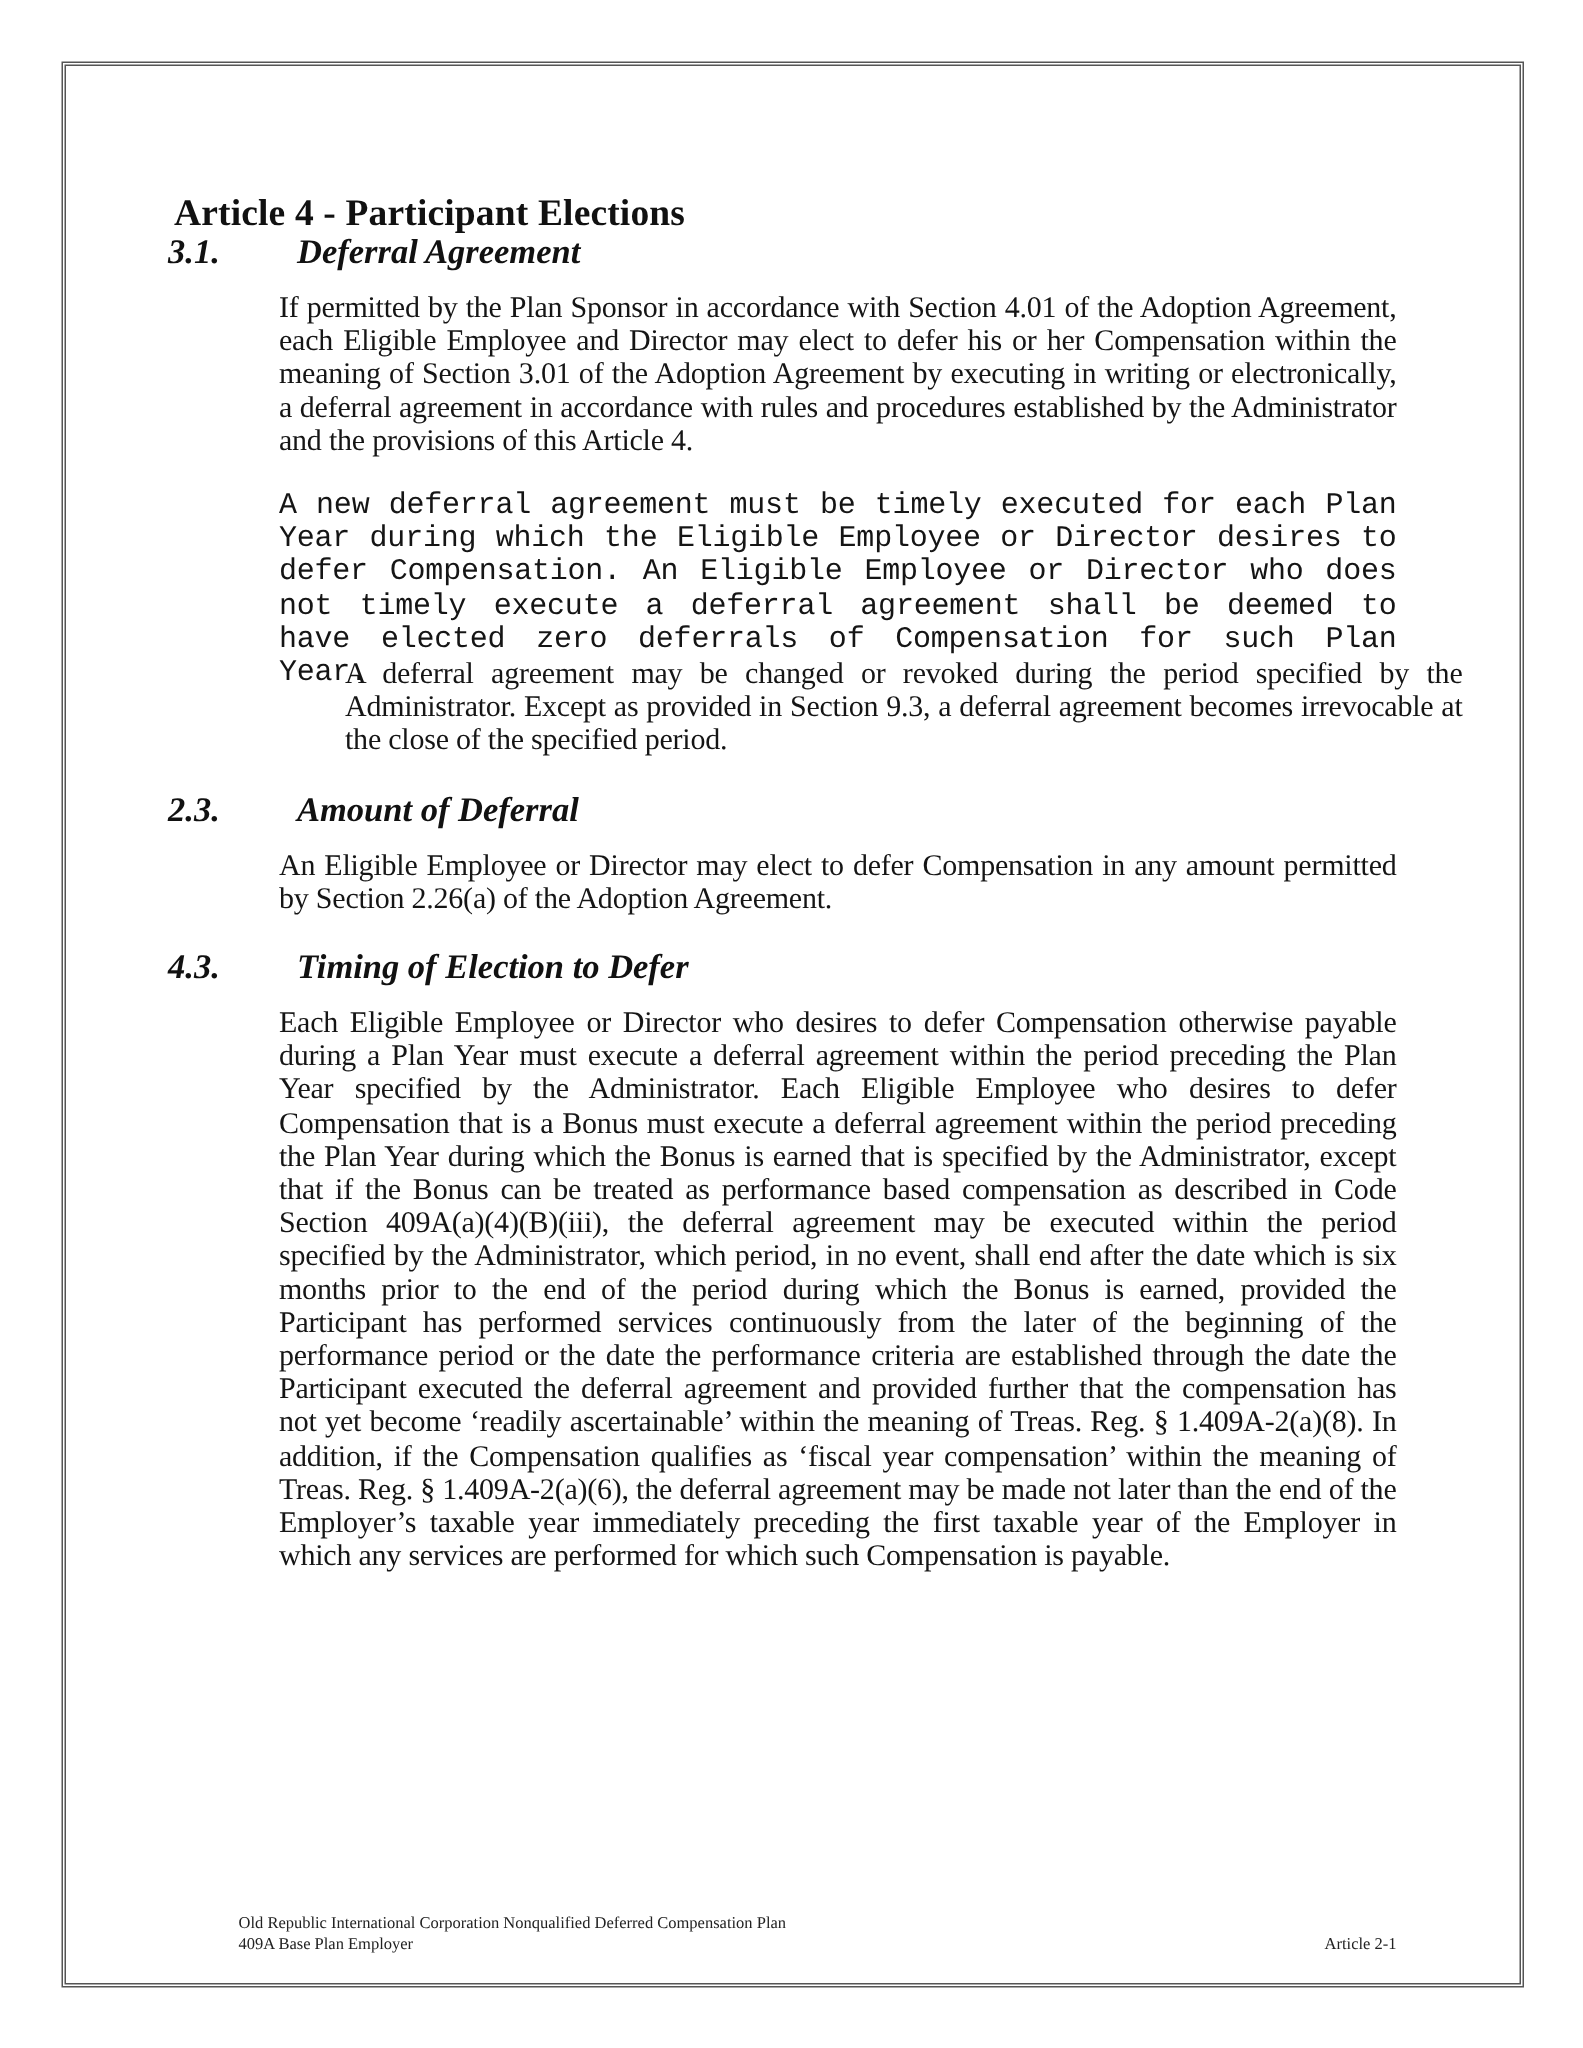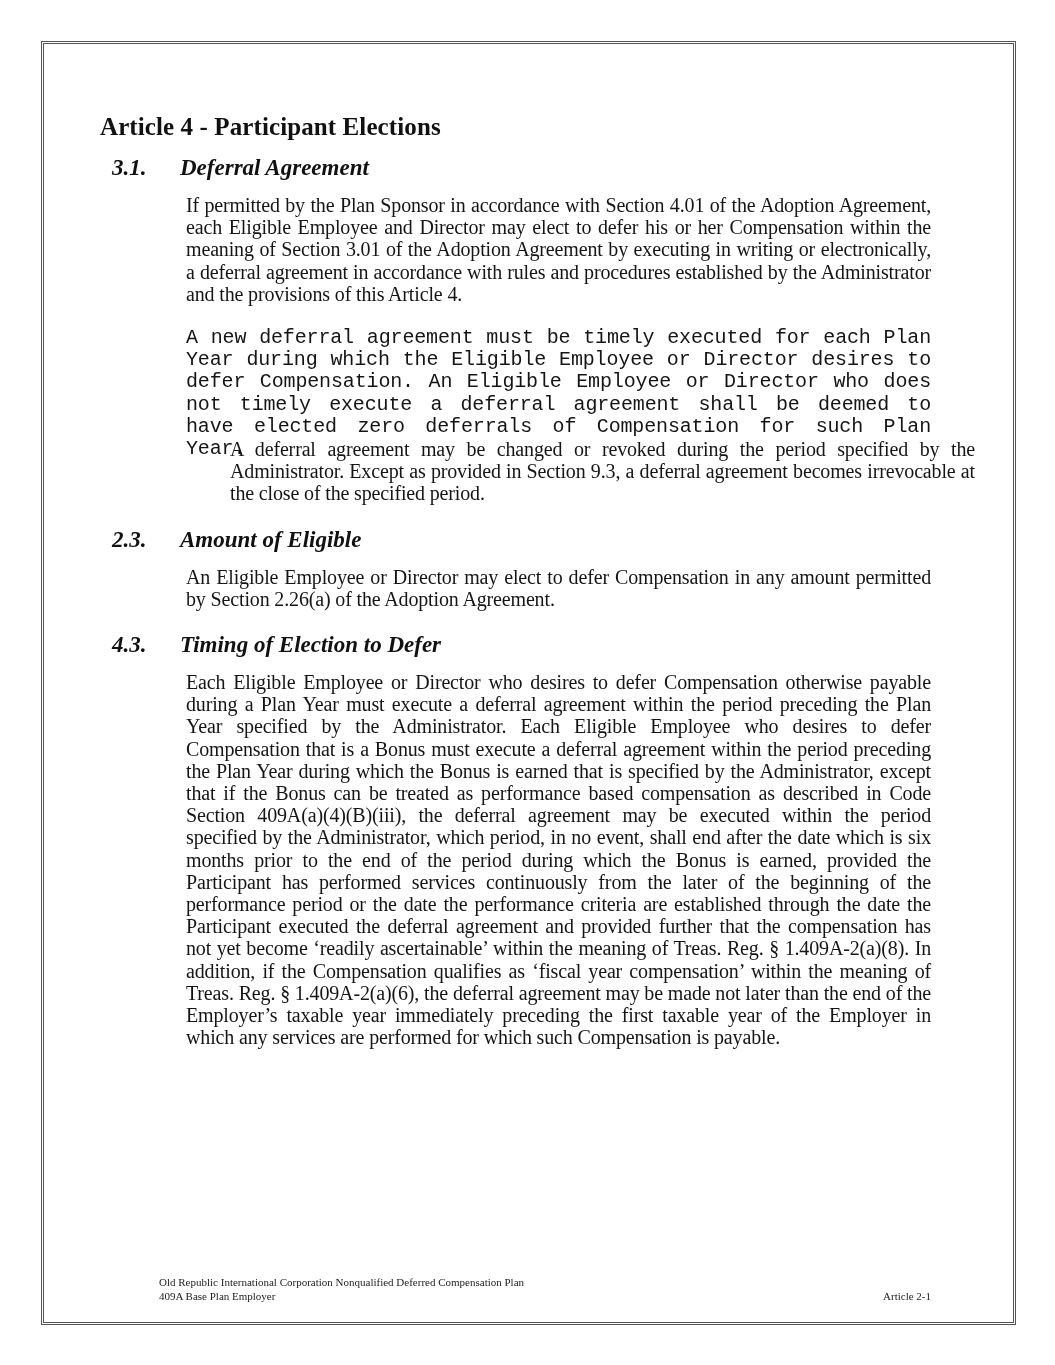--- a/index.html
+++ b/index.html
@@ -3,31 +3,31 @@
 <meta charset="utf-8">
 <style>
   html, body { margin:0; padding:0; background:#ffffff; }
   body { width:1055px; height:1365px; position:relative; overflow:hidden;
          font-family:"DejaVu Serif", "Liberation Serif", serif; color:#111; }
   .page-border {
     position:absolute; left:41px; top:41px; width:969px; height:1278px;
     border:3px double #555; box-sizing:content-box;
   }
   .doc-title {
-    position:absolute; left:100px; top:113px; margin:0;
+    position:absolute; left:100px; top:113px; margin:16px;
     font-family:"Liberation Serif", "DejaVu Serif", serif;
     font-weight:bold; font-size:25px; letter-spacing:0.1px; color:#111;
   }
   .section-head {
     position:absolute; left:112px; margin:0; height:28px;
     font-family:"Liberation Serif", "DejaVu Serif", serif;
     font-weight:bold; font-style:italic; font-size:23px; color:#111;
   }
   .section-head .num { position:absolute; left:0; top:0; white-space:nowrap; }
-  .section-head .ttl { position:absolute; left:68px; top:0; white-space:nowrap;font-family:Liberation Serif, serif; }
+  .section-head .ttl { position:absolute; left:86px; top:0; white-space:nowrap;font-family:Liberation Serif, serif; }
   .para {
     position:absolute; left:186px; width:745px; margin:0;
     font-family:"Liberation Serif", "DejaVu Serif", serif;
     font-size:20px; line-height:22.2px; text-align:justify; color:#151515;
     letter-spacing:-0.15px;
   }
   .footer-left {
     position:absolute; left:124px; top:1276px;
     font-family:"Liberation Serif", "DejaVu Serif", serif;
     font-size:11px; line-height:13.5px; color:#222;
@@ -49,21 +49,21 @@
 <h2 class="section-head" style="top:155px;">
   <span class="num">3.1.</span>
   <span class="ttl">Deferral Agreement</span>
 </h2>
 <p class="para" style="top:194px;">If permitted by the Plan Sponsor in accordance with Section 4.01 of the Adoption Agreement, each Eligible Employee and Director may elect to defer his or her Compensation within the meaning of Section 3.01 of the Adoption Agreement by executing in writing or electronically, a deferral agreement in accordance with rules and procedures established by the Administrator and the provisions of this Article 4.</p>
 <p class="para" style="top:327px;font-family:Liberation Mono, monospace;">A new deferral agreement must be timely executed for each Plan Year during which the Eligible Employee or Director desires to defer Compensation.  An Eligible Employee or Director who does not timely execute a deferral agreement shall be deemed to have elected zero deferrals of Compensation for such Plan Year.</p>
 <p class="para" style="top:438px;margin-left:44px;">A deferral agreement may be changed or revoked during the period specified by the Administrator.  Except as provided in Section 9.3, a deferral agreement becomes irrevocable at the close of the specified period.</p>
 
 <h2 class="section-head" style="top:527px;">
   <span class="num">2.3.</span>
-  <span class="ttl">Amount of Eligible</span>
+  <span class="ttl">Amount of Deferral</span>
 </h2>
 <p class="para" style="top:566px;">An Eligible Employee or Director may elect to defer Compensation in any amount permitted by Section 2.26(a) of the Adoption Agreement.</p>
 
 <h2 class="section-head" style="top:632px;">
   <span class="num">4.3.</span>
   <span class="ttl">Timing of Election to Defer</span>
 </h2>
 <p class="para" style="top:671px;">Each Eligible Employee or Director who desires to defer Compensation otherwise payable during a Plan Year must execute a deferral agreement within the period preceding the Plan Year specified by the Administrator.  Each Eligible Employee who desires to defer Compensation that is a Bonus must execute a deferral agreement within the period preceding the Plan Year during which the Bonus is earned that is specified by the Administrator, except that if the Bonus can be treated as performance based compensation as described in Code Section 409A(a)(4)(B)(iii), the deferral agreement may be executed within the period specified by the Administrator, which period, in no event, shall end after the date which is six months prior to the end of the period during which the Bonus is earned, provided the Participant has performed services continuously from the later of the beginning of the performance period or the date the performance criteria are established through the date the Participant executed the deferral agreement and provided further that the compensation has not yet become ‘readily ascertainable’ within the meaning of Treas. Reg. § 1.409A-2(a)(8).  In addition, if the Compensation qualifies as ‘fiscal year compensation’ within the meaning of Treas. Reg. § 1.409A-2(a)(6), the deferral agreement may be made not later than the end of the Employer’s taxable year immediately preceding the first taxable year of the Employer in which any services are performed for which such Compensation is payable.</p>
 
 <div class="footer-left">

